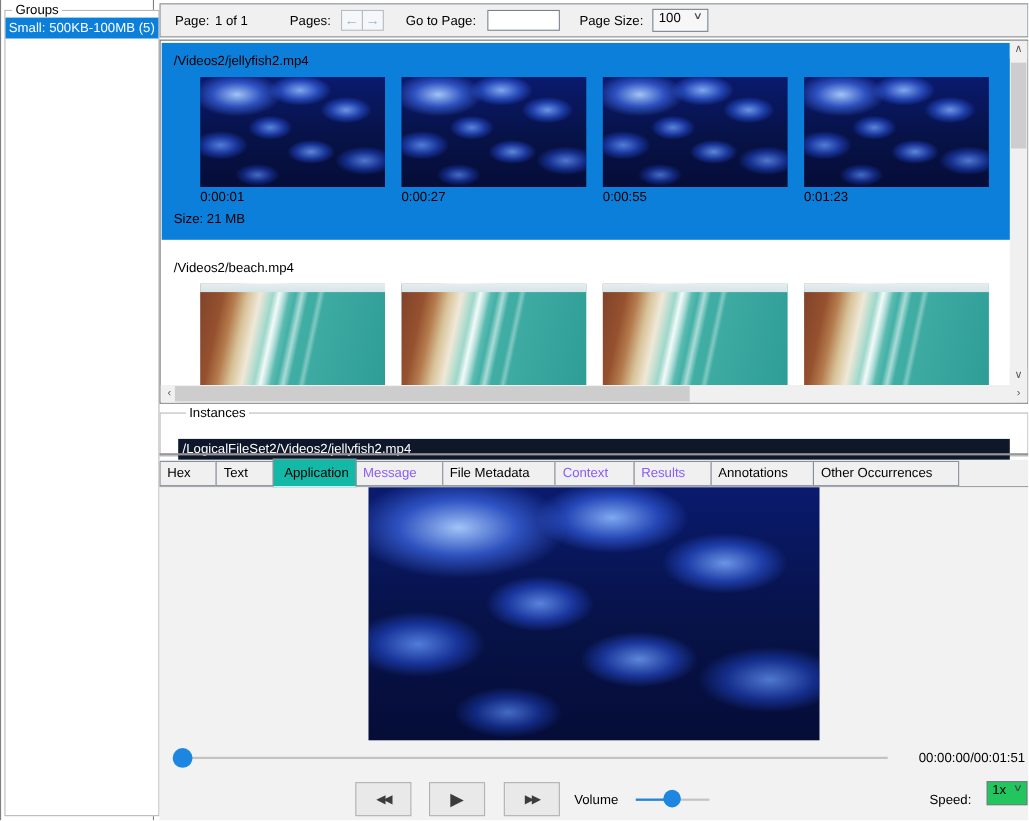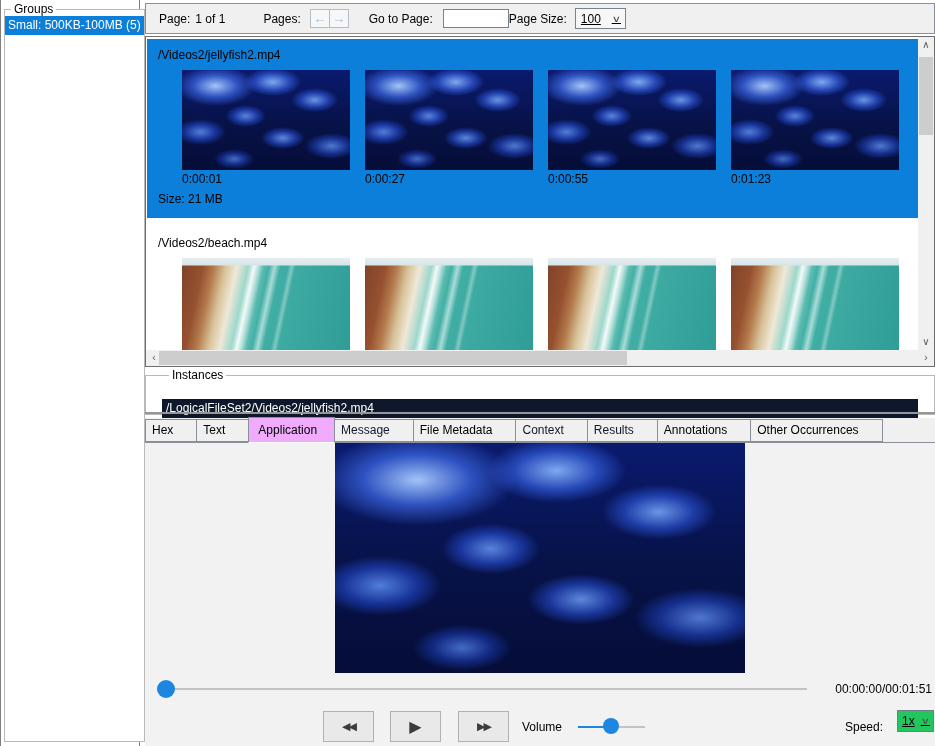--- a/index.html
+++ b/index.html
@@ -41,24 +41,24 @@
     width:20px; height:19px; border:1px solid #b6bcc4; background:#f6f7f8;
     display:flex; align-items:center; justify-content:center;
     color:#9bb9d8; font-size:13px; line-height:1; cursor:default;
   }
   .nav-btn + .nav-btn { margin-left:-1px; }
   #goto-label { margin-left:20px; }
   #goto-input {
     margin-left:10px; width:66px; height:19px; border:1px solid #7a828c;
     background:#fff; font-family:inherit; font-size:12px; padding:0 3px;
   }
-  #pagesize-label { }
+  #pagesize-label { margin-left:18px; }
   .fake-select {
-    display:flex; align-items:center; justify-content:space-between;
-    border:1px solid #7a828c; background:#f7f7f7; cursor:default;text-decoration:underline;
+    display:flex; align-items:flex-start; justify-content:space-between;
+    border:1px solid #7a828c; background:#f7f7f7; cursor:default;
   }
   #pagesize-select { margin-left:8px; width:51px; height:21px; padding:0 5px; }
   .chevron { font-size:9px; color:#4a4a4a; transform:scaleX(1.4); }
 
   
   #browser {
     top:36px; height:331px; background:#fff; border:1px solid #6e6e6e;
     overflow:hidden;
   }
   .vrow { position:absolute; left:1px; width:772px; }
@@ -129,24 +129,24 @@
   
   #tabbar {
     top:418px; height:25px; background:#f0f0f0; border-bottom:1px solid #8a9099;
     display:flex; align-items:flex-end;
   }
   .tab {
     position:relative; padding:3px 23px 4px 6px; border:1px solid #8a9099;
     background:#f0f0f0; margin-right:-1px; white-space:nowrap; cursor:default;
   }
   .tab.active {
-    background:#f0abfc; padding:5px 17px 5px 9px; border-bottom:1px solid #fff;
+    background:#14b8a6; padding:5px 6px 5px 9px; border-bottom:1px solid #fff;
     margin-bottom:-1px; z-index:2;
   }
-  .tab.disabled { color:#0f172a; }
+  .tab.disabled { color:#8b5cf6; }
 
   
   #content { top:443px; height:303px; background:#f2f2f2; }
   #video {
     position:absolute; left:190px; top:0; width:410px; height:230px;
   }
   #progress-track { position:absolute; left:20px; top:245px; width:642px; height:2px; background:#c3c3c3; }
   #progress-thumb {
     position:absolute; left:12px; top:237px; width:18px; height:18px;
     border-radius:50%; background:#1d86e0; cursor:pointer;

